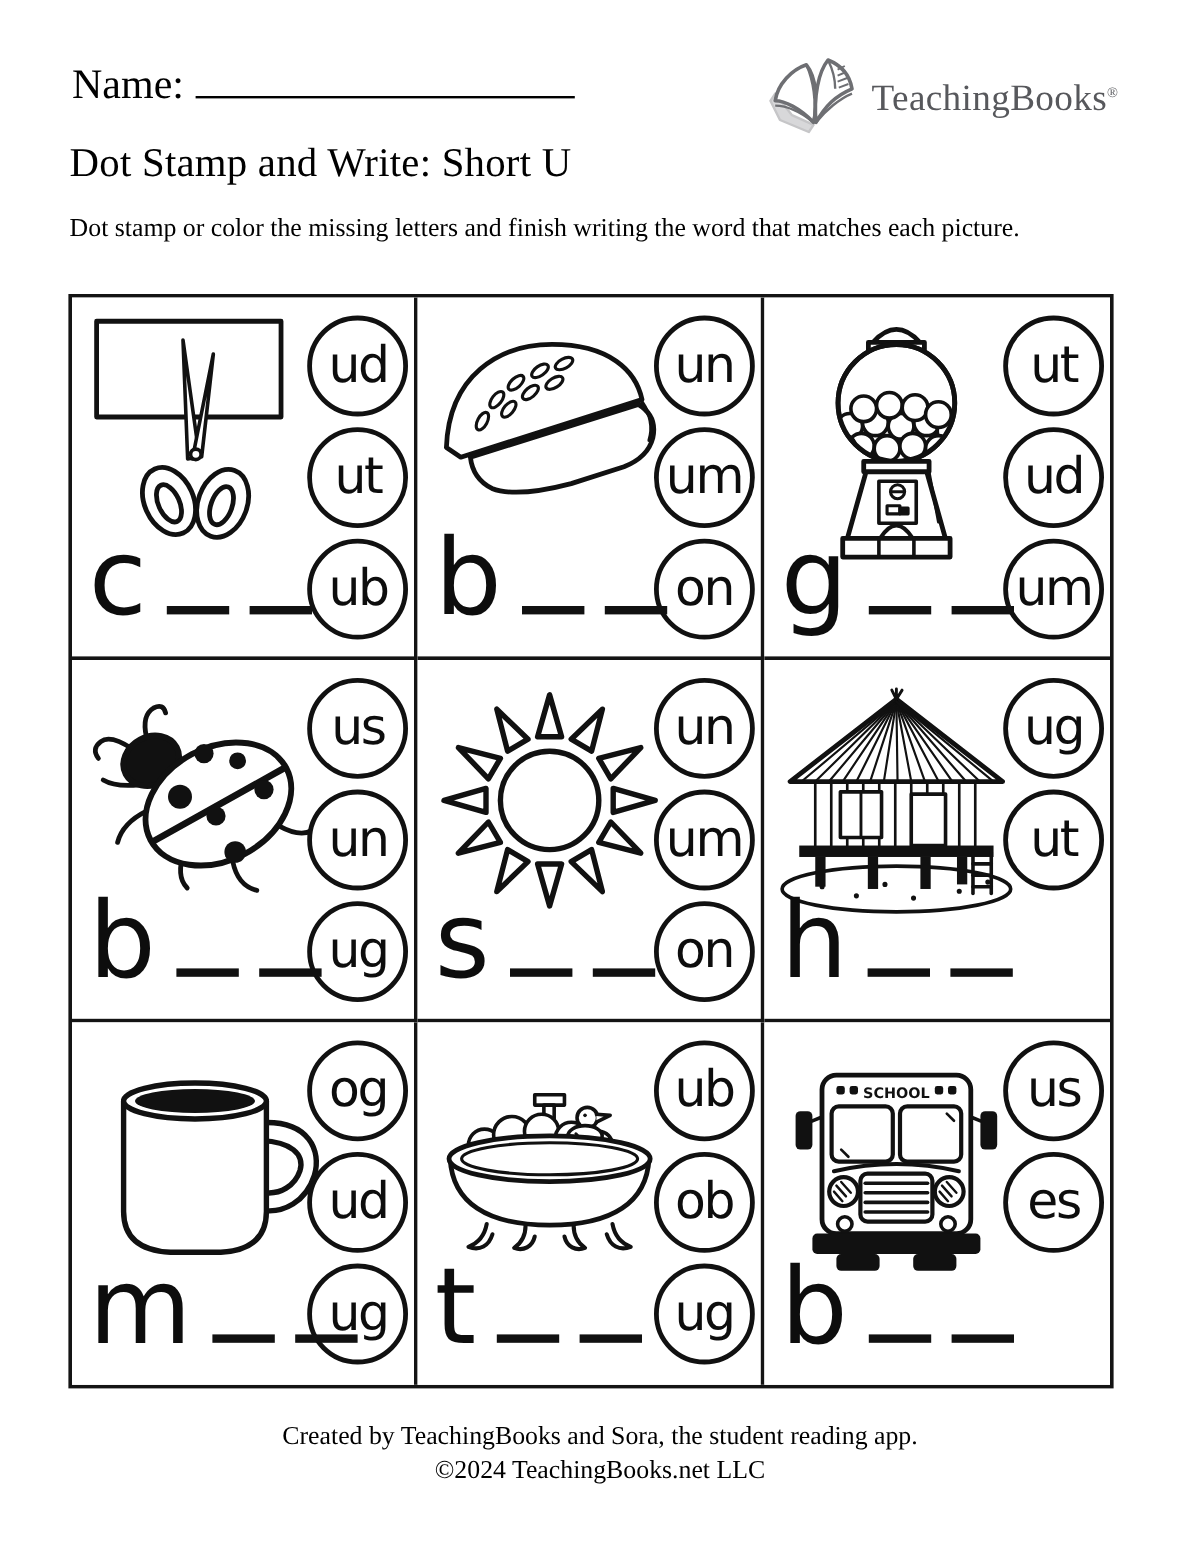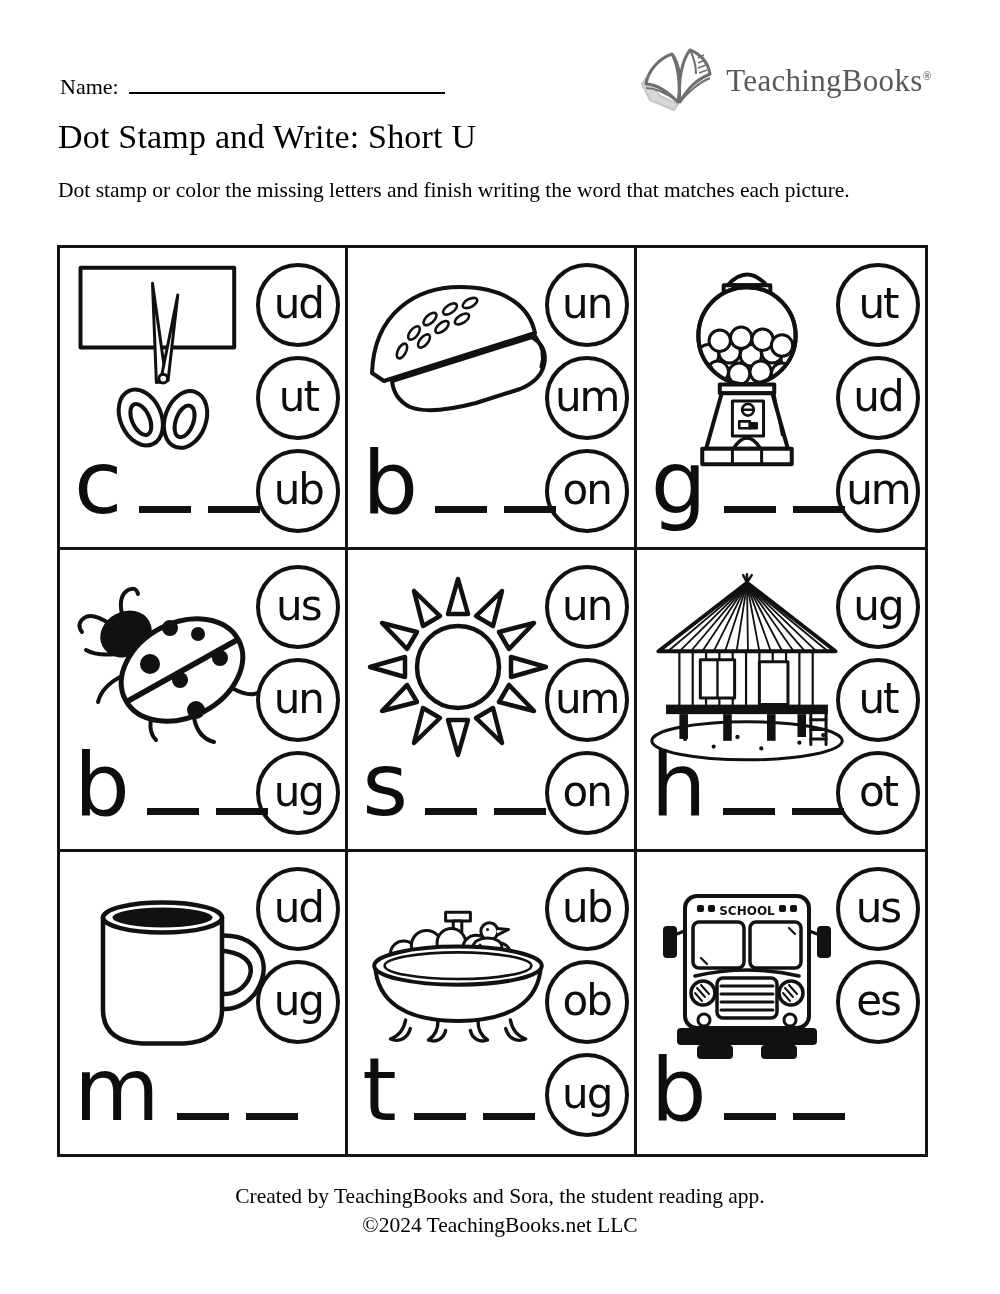--- a/index.html
+++ b/index.html
@@ -1,19 +1,19 @@
 <!DOCTYPE html>
 <html><head>
 <meta charset="utf-8">
 <style>
   html,body{margin:0;padding:0;background:#fff;}
   body{width:1000px;height:1294px;position:relative;font-family:"Liberation Serif",serif;color:#000;}
 
   
-  .name-row{position:absolute;left:60px;top:66px;font-size:22px;}
+  .name-row{position:absolute;left:60px;top:51px;font-size:35px;}
   .name-line{display:inline-block;width:316px;border-bottom:2.5px solid #000;height:26px;margin-left:10px;}
   .logo{position:absolute;right:68px;top:44px;display:flex;align-items:center;gap:6px;}
   .logo-text{font-size:31px;color:#57585c;letter-spacing:.3px;}
   .logo-reg{font-size:12px;color:#57585c;vertical-align:super;}
   .page-title{position:absolute;left:58px;top:118px;font-size:34px;font-weight:normal;letter-spacing:.2px;}
   .instructions{position:absolute;left:58px;top:175px;width:868px;font-size:21.5px;line-height:1.45;}
 
   
   .grid{position:absolute;left:57px;top:245px;width:871px;height:912px;
         display:grid;grid-template-columns:1fr 1fr 1fr;grid-template-rows:1fr 1fr 1fr;
@@ -320,39 +320,39 @@
         </g>
       </svg>
     </div>
     <div class="opts">
       <div class="circle">
           <span>ug</span>
         </div>
       <div class="circle">
           <span>ut</span>
         </div>
-      <div class="circle">
-          <span>ot</span>
-        </div>
     </div>
     <div class="word">
       <span class="ltr">h</span><span class="blank"></span><span class="blank"></span>
     </div>
   </div>
 
   <div class="cell">
     <div class="pic">
       <svg viewBox="0 0 200 195" fill="none" stroke="#111" stroke-width="4.5" stroke-linejoin="round" stroke-linecap="round">
         <path d="M148,64 C188,62 198,88 192,108 C185,130 166,140 148,137 L148,122 C164,125 176,116 180,104 C184,90 172,80 148,79 Z" fill="#fff"></path>
         <path d="M33,46 L33,138 Q33,170 72,172 L114,172 Q152,170 152,138 L152,46" fill="#fff"></path>
         <ellipse cx="92.5" cy="46" rx="59.5" ry="15" fill="#fff"></ellipse>
         <ellipse cx="92.5" cy="46" rx="50" ry="10" fill="#111" stroke="none"></ellipse>
       </svg>
     </div>
     <div class="opts">
+      <div class="circle">
+          <span>og</span>
+        </div>
       <div class="circle">
           <span>ud</span>
         </div>
       <div class="circle">
           <span>ug</span>
         </div>
     </div>
     <div class="word">
       <span class="ltr">m</span><span class="blank"></span><span class="blank"></span>
     </div>

